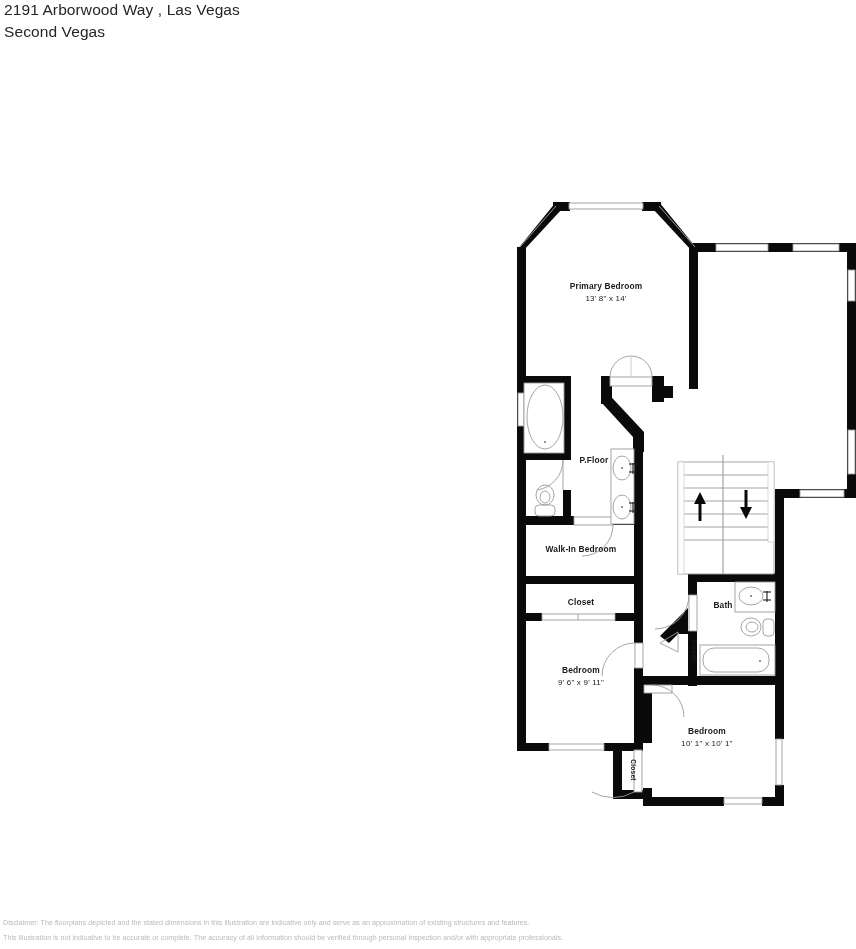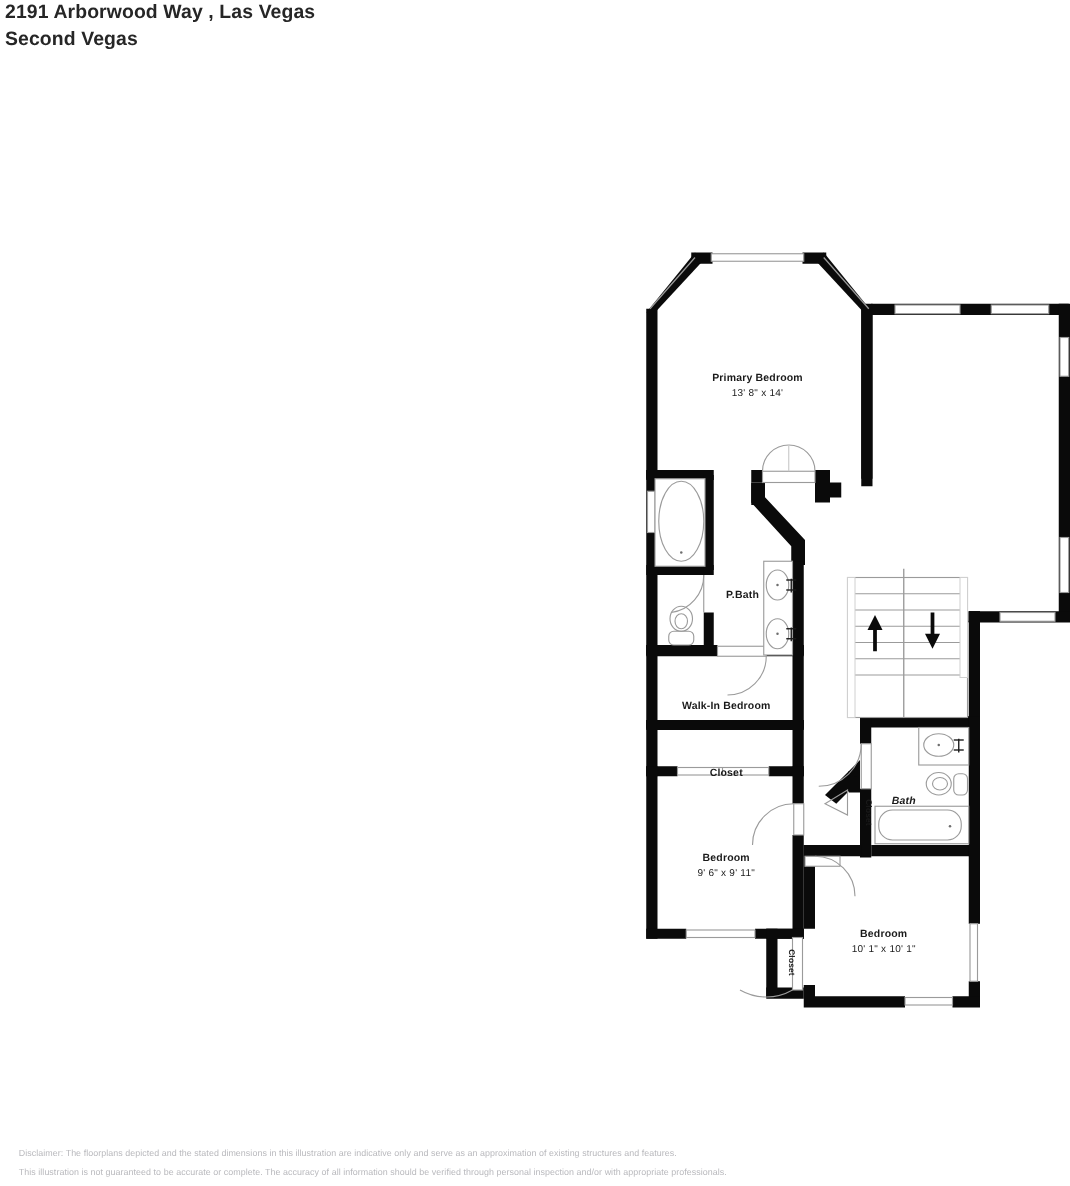--- a/index.html
+++ b/index.html
@@ -14,21 +14,20 @@
     position: relative;
     font-family: "Liberation Sans", sans-serif;
     color: #1a1a1a;
     overflow: hidden;
   }
   #header {
     position: absolute;
     left: 4px;
     top: 0px;
     width: 600px;
-    font-weight: bold;
   }
   #header .addr {
     font-size: 15.5px;
     line-height: 19px;
     color: #262626;
     letter-spacing: 0.1px;
     white-space: nowrap;
   }
   #header .floor {
     font-size: 15.5px;
@@ -50,33 +49,31 @@
     left: 3px;
     top: 916px;
     width: 850px;
   }
   #footer div {
     font-size: 7.1px;
     line-height: 15px;
     color: #b9b9bd;
     letter-spacing: 0.05px;
     white-space: nowrap;
-    margin-left: 12px;
   }
   .rlabel {
     position: absolute;
     text-align: center;
     font-size: 8.4px;
     font-weight: bold;
     color: #1a1a1a;
     line-height: 11px;
     letter-spacing: 0.15px;
     white-space: nowrap;
     transform: translate(-50%, -50%);
-    margin-top: 16px;
   }
   .rlabel .dim {
     font-weight: normal;
     font-size: 8.0px;
     letter-spacing: 0.2px;
     display: block;
     margin-top: 1px;
   }
   .vlabel {
     position: absolute;
@@ -330,45 +327,45 @@
   </g>
 </svg>
 
 <div id="labels">
   <div class="rlabel" style="left:606px; top:292px;">
     <span>Primary Bedroom</span>
     <span class="dim">13' 8" x 14'</span>
   </div>
 
   <div class="rlabel" style="left:594px; top:460px;">
-    <span>P.Bath</span>
+    <span>P.Floor</span>
   </div>
 
   <div class="rlabel" style="left:581px; top:549px;">
     <span>Walk-In Bedroom</span>
   </div>
 
   <div class="rlabel" style="left:581px; top:602px;">
     <span>Closet</span>
   </div>
 
   <div class="rlabel" style="left:581px; top:676px;">
     <span>Bedroom</span>
     <span class="dim">9' 6" x 9' 11"</span>
   </div>
 
-  <div class="rlabel" style="left:723px; top:625px;font-style:italic;">
+  <div class="rlabel" style="left:723px; top:605px;">
     <span>Bath</span>
   </div>
 
   <div class="rlabel" style="left:707px; top:737px;">
     <span>Bedroom</span>
     <span class="dim">10' 1" x 10' 1"</span>
   </div>
 
   <div class="vlabel" style="left:694px; top:650px;">Closet</div>
   <div class="vlabel" style="left:633px; top:770px;">Closet</div>
 </div>
 
 <div id="footer">
   <div>Disclaimer: The floorplans depicted and the stated dimensions in this illustration are indicative only and serve as an approximation of existing structures and features.</div>
-  <div>This illustration is not guaranteed to be accurate or complete. The accuracy of all information should be verified through personal inspection and/or with appropriate professionals.</div>
+  <div>This illustration is not indicative to be accurate or complete. The accuracy of all information should be verified through personal inspection and/or with appropriate professionals.</div>
 </div>
 
 </body></html>

